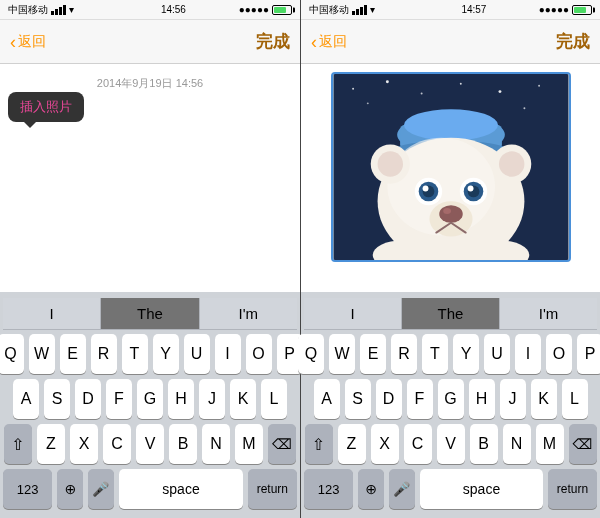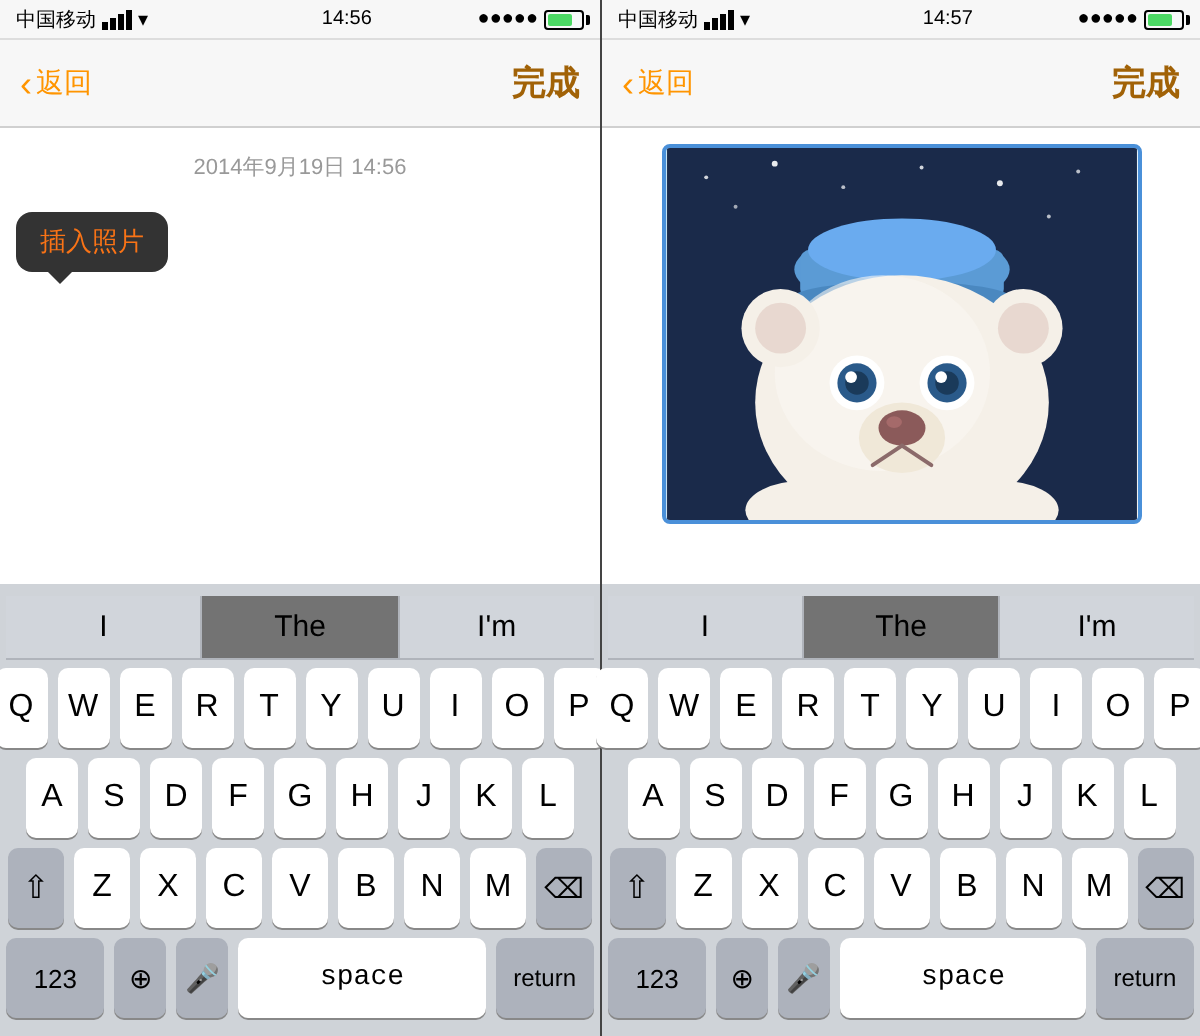--- a/index.html
+++ b/index.html
@@ -81,24 +81,24 @@
     .date-label {
       text-align: center;
       color: #999;
       font-size: 11px;
       margin: 4px 0 6px;
     }
 
     
     .tooltip {
       position: absolute;
-      top: 42px;
+      top: 28px;
       left: 8px;
       background: #333;
-      color: #f97316;
+      color: #ec4899;
       font-size: 13px;
       padding: 6px 12px;
       border-radius: 8px;
       white-space: nowrap;
       z-index: 10;
     }
     .tooltip::after {
       content: '';
       position: absolute;
       bottom: -6px;
@@ -182,21 +182,20 @@
     .key.wide {
       max-width: none;
       flex: 2;
       font-size: 14px;
     }
 
     .key.space-key {
       max-width: none;
       flex: 5;
       font-size: 14px;
-      font-family: Liberation Mono, monospace;
     }
 
     .key.return-key {
       max-width: none;
       flex: 2;
       font-size: 13px;
     }
 
     .bottom-row {
       display: flex;

